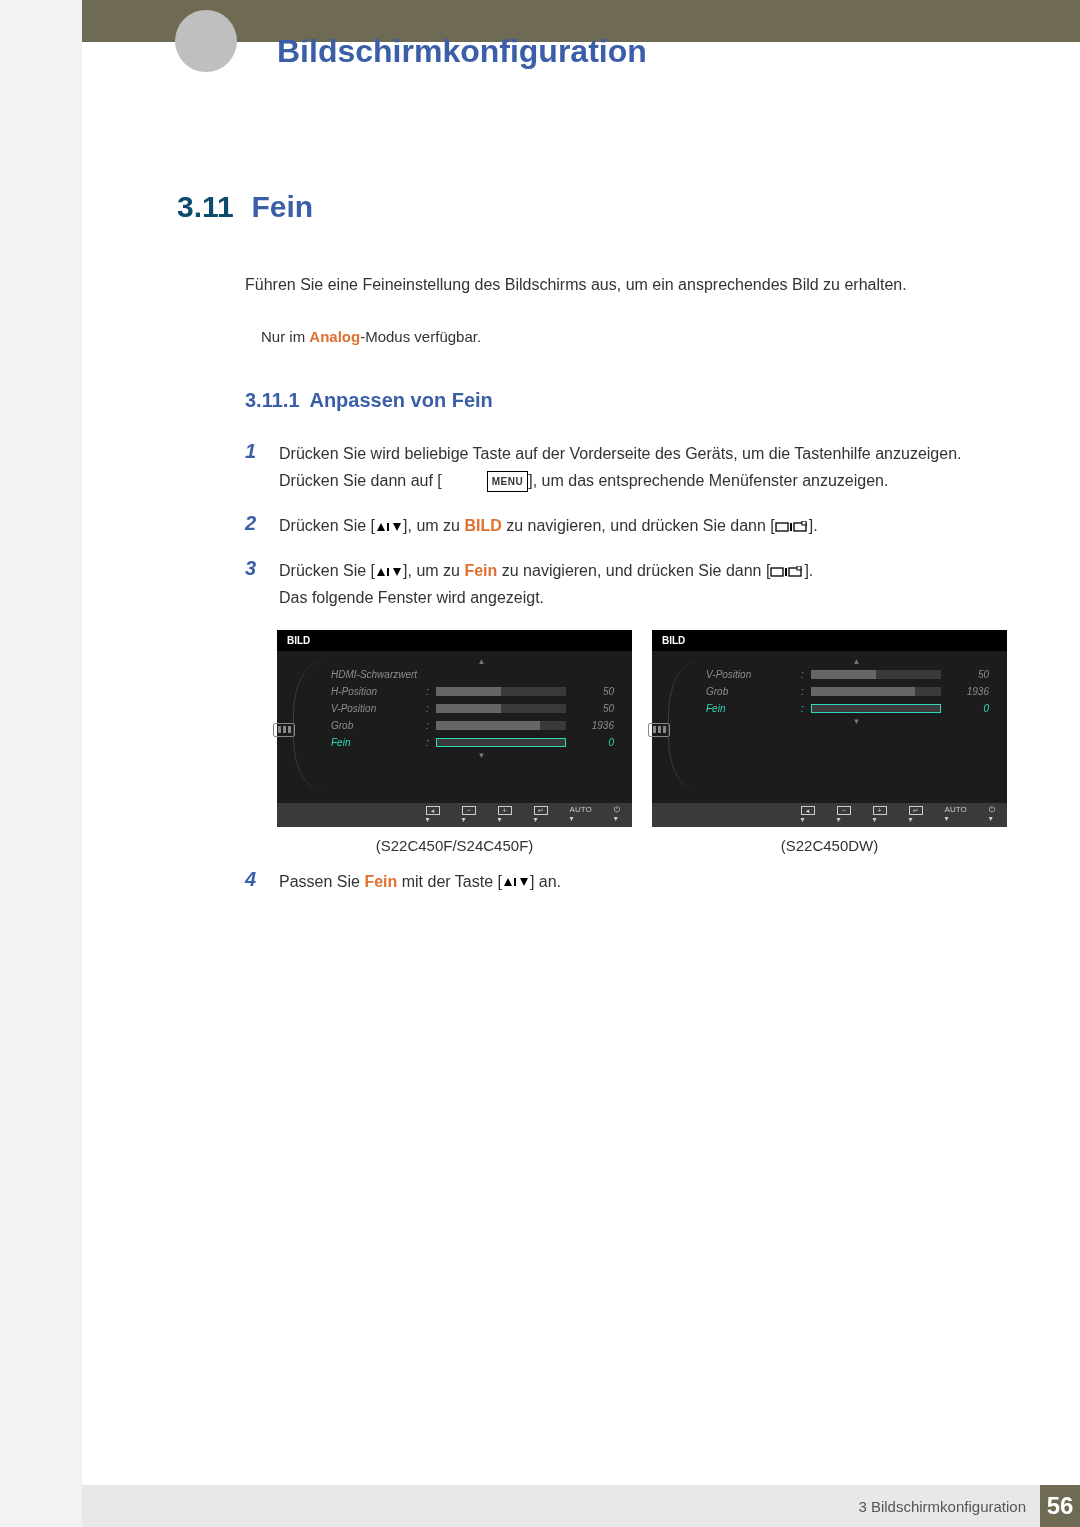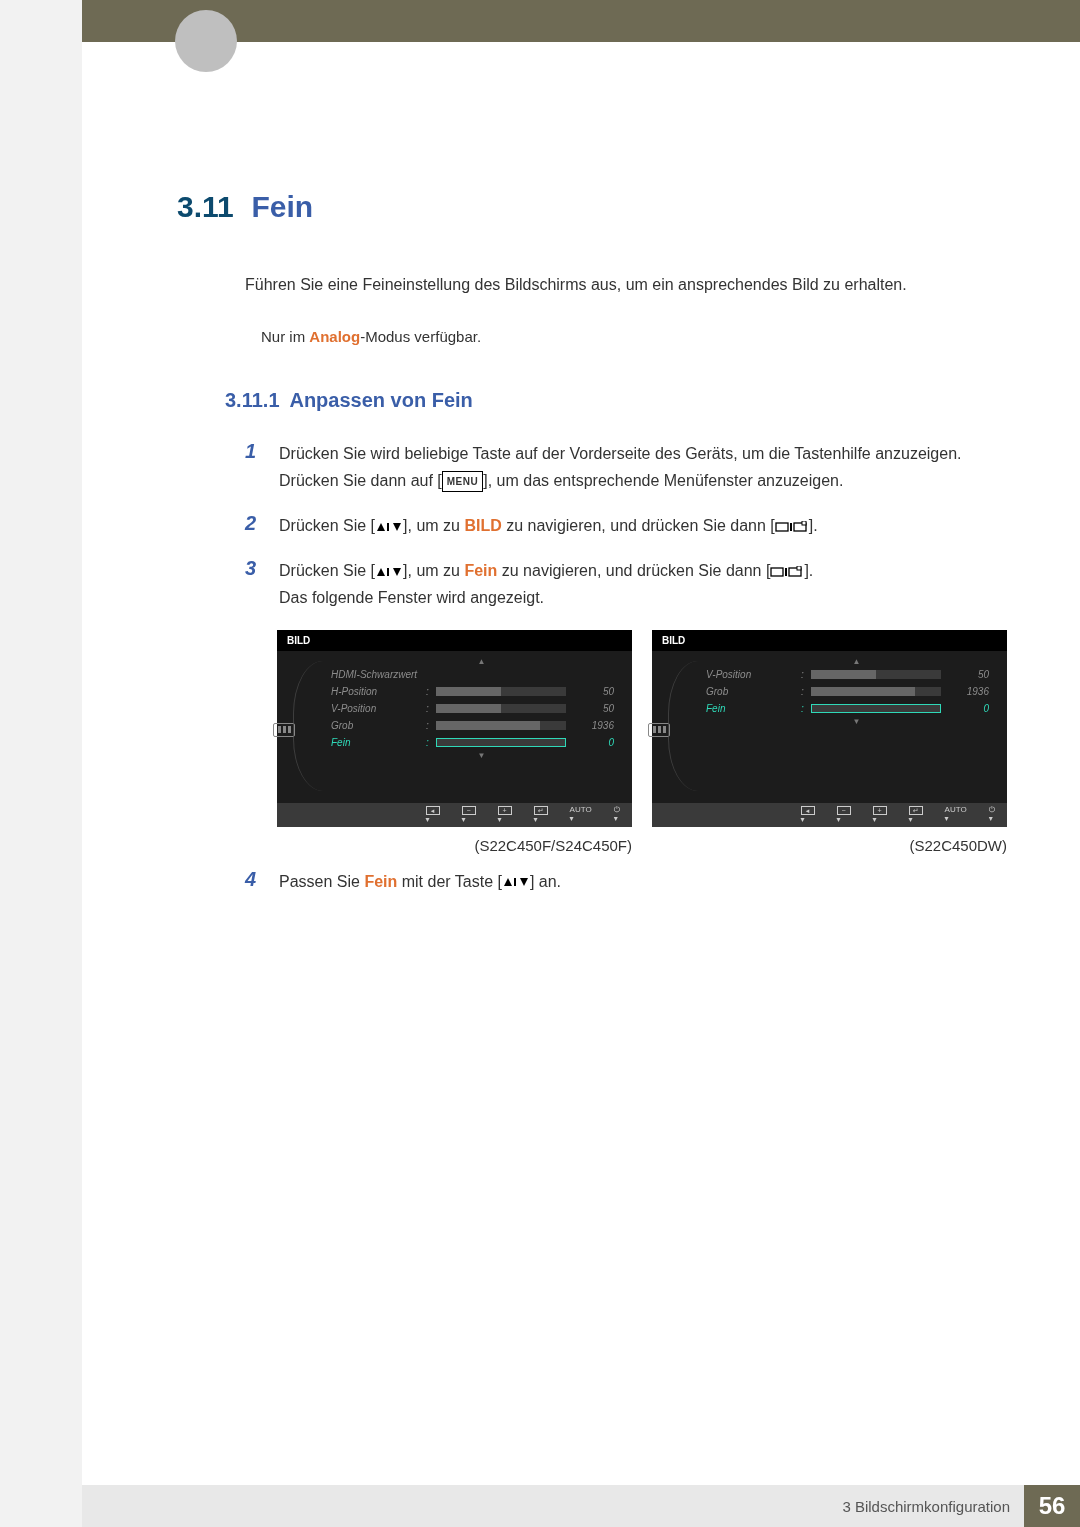--- a/index.html
+++ b/index.html
@@ -68,21 +68,21 @@
     line-height: 1.6;
   }
   .note {
     margin-top: 30px;
     margin-left: 84px;
     font-size: 15px;
   }
   .highlight-orange { color: #e07030; font-weight: 600; }
   .subsec {
     margin-top: 44px;
-    margin-left: 48px;
+    margin-left: 68px;
   }
   .subsec-num {
     font-size: 20px;
     color: #3a5ea8;
     font-weight: 600;
     display: inline-block;
     width: 60px;
   }
   .subsec-title {
     font-size: 20px;
@@ -112,20 +112,21 @@
     flex: 1;
   }
   .menu-key {
     display: inline-block;
     border: 1px solid #000;
     font-size: 10px;
     font-weight: bold;
     padding: 1px 4px;
     vertical-align: middle;
     letter-spacing: 0.5px;
+    margin-left: 45px;
   }
   .arrows-key svg, .rect-key svg { vertical-align: middle; }
 
   .osd-row {
     display: flex;
     gap: 20px;
     margin-top: 12px;
     margin-left: 100px;
   }
   .osd-panel {
@@ -218,21 +219,21 @@
     gap: 1px;
     line-height: 1;
   }
   .osd-footer .ficn {
     width: 14px; height: 9px;
     border: 1px solid #ccc;
     display: flex; align-items: center; justify-content: center;
     font-size: 7px;
   }
   .osd-caption {
-    text-align: right;
+    text-align: center;
     font-size: 15px;
     margin-top: 10px;
     width: 355px;
   }
   .captions-row {
     display: flex;
     gap: 20px;
     margin-left: 100px;
   }
 
@@ -247,41 +248,42 @@
   .footer-label {
     display: flex;
     align-items: center;
     padding: 0 14px;
     font-size: 15px;
     color: #555;
   }
   .footer-pagenum {
     background: #6e6a54;
     color: #fff;
-    width: 56px;
+    width: 40px;
     display: flex;
     align-items: center;
     justify-content: center;
     font-size: 24px;
     font-weight: bold;
   }
   .left-sidebar {
     position: absolute;
     left: 0; top: 0; width: 82px; height: 1527px;
     background: #f2f2f2;
   }
 </style>
 </head>
 <body>
 
 <div class="left-sidebar"></div>
 
 <div class="page">
   <div class="header-bar"></div>
   <div class="chapter-circle"></div>
+  <div class="chapter-title">Bildschirmkonfiguration</div>
 
   <div class="content">
     <div>
       <span class="sec-num">3.11</span>
       <span class="sec-title">Fein</span>
     </div>
 
     <p class="intro">Führen Sie eine Feineinstellung des Bildschirms aus, um ein ansprechendes Bild zu erhalten.</p>
 
     <p class="note">

